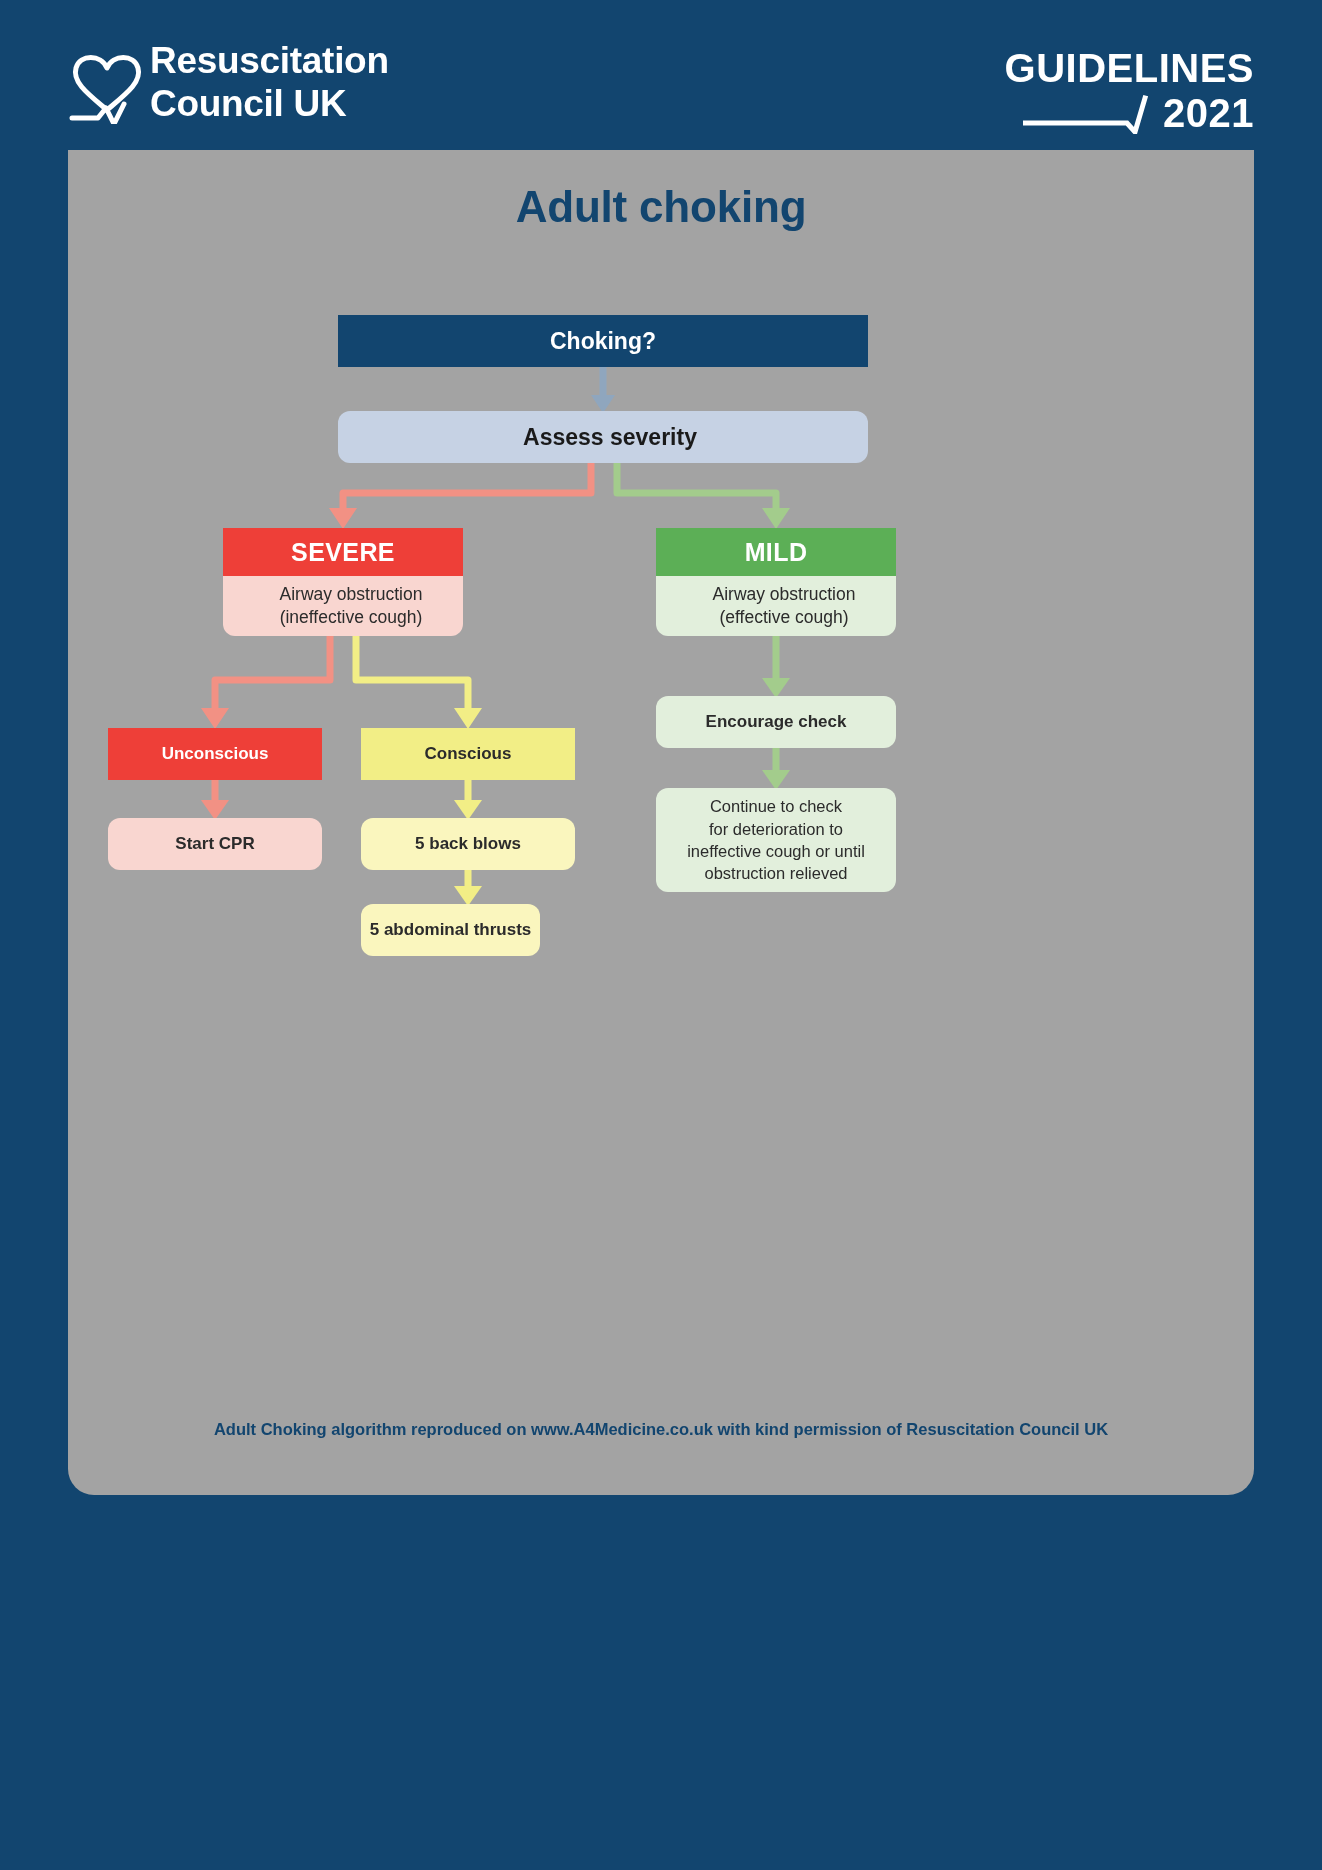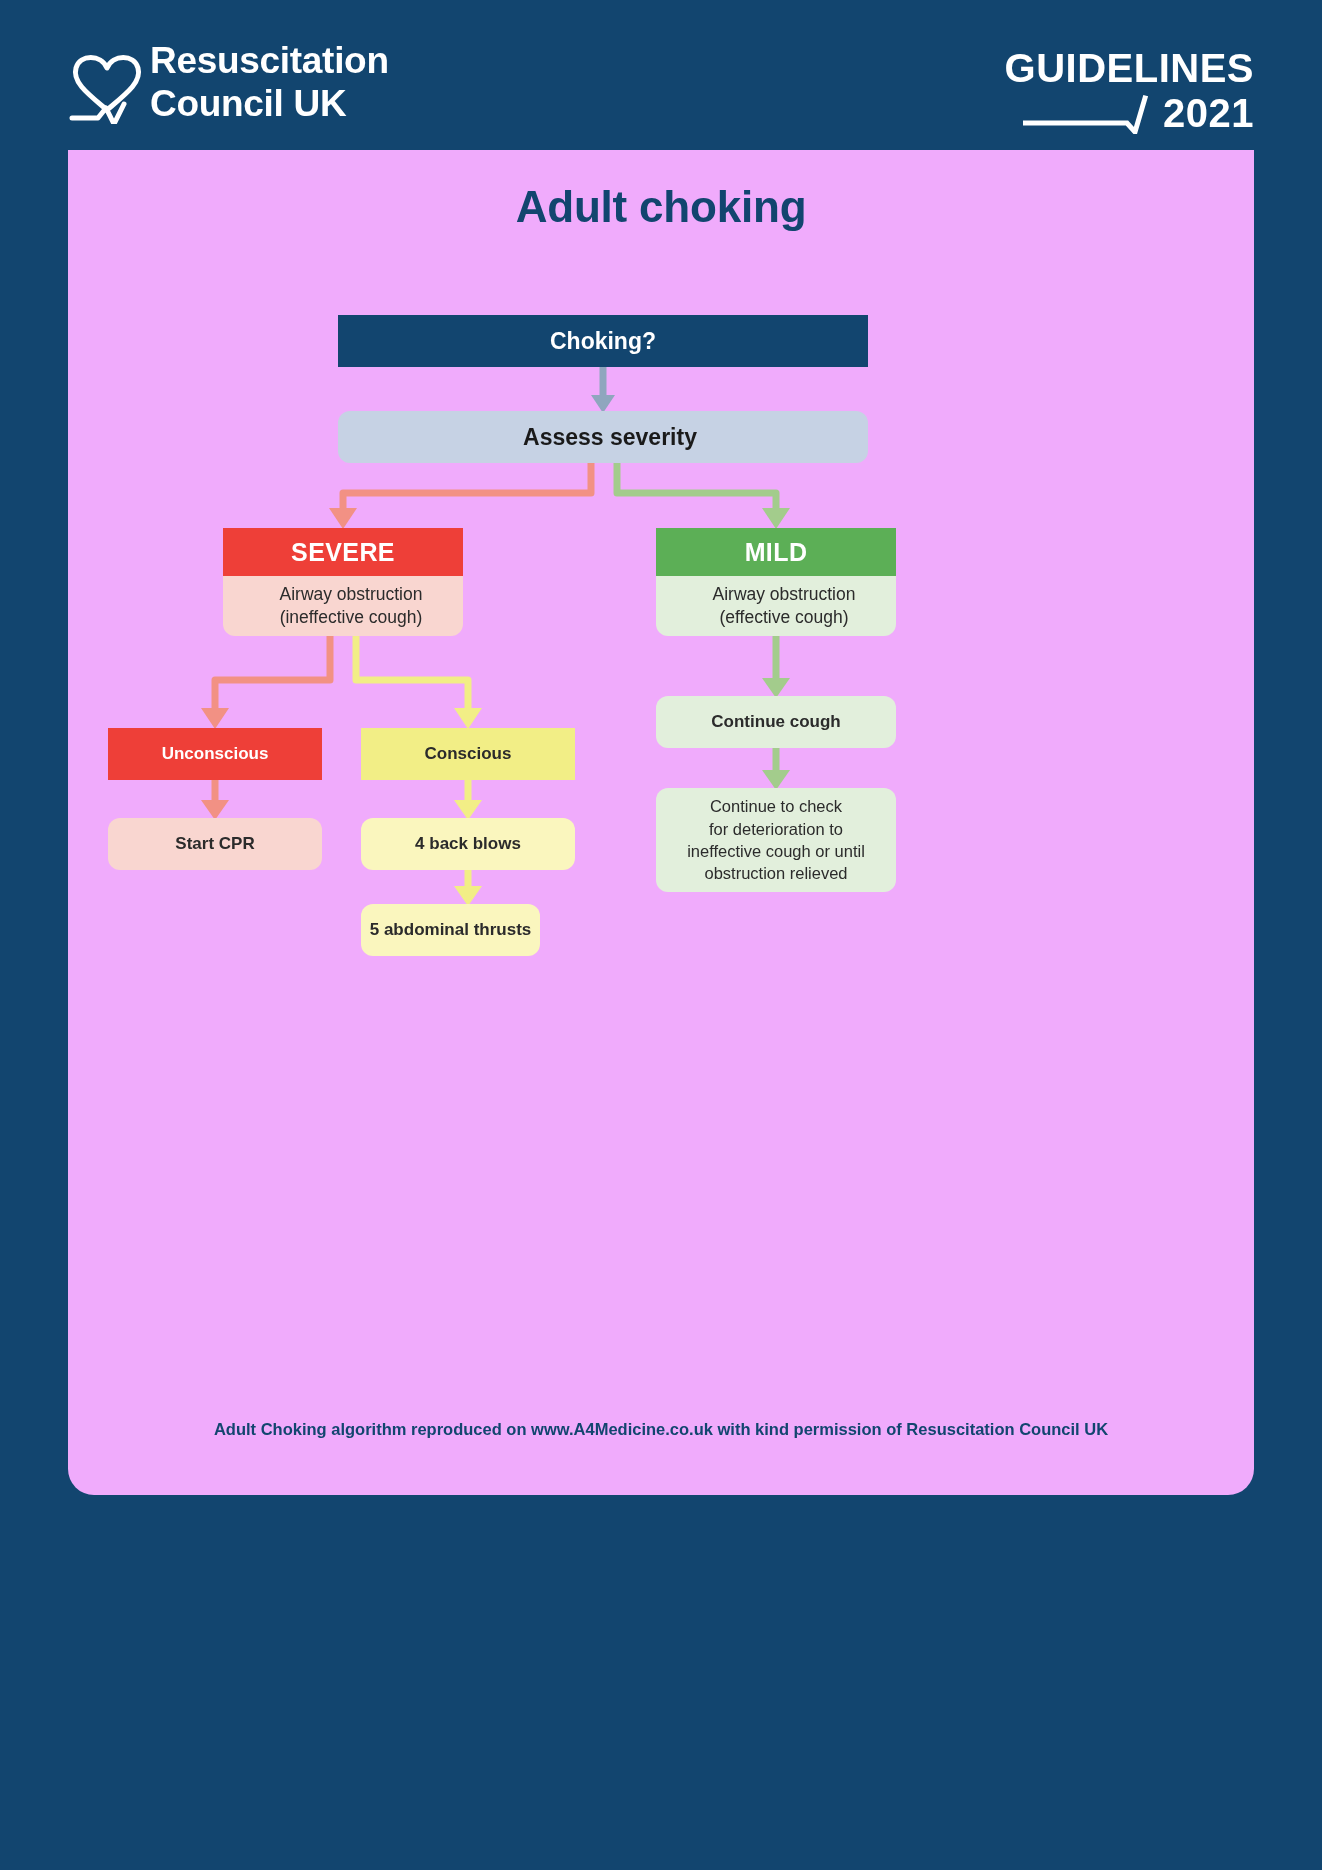--- a/index.html
+++ b/index.html
@@ -73,21 +73,21 @@
     line-height: 1;
     letter-spacing: 0.5px;
     margin-bottom: 1px;
   }
 
   
   #page {
     position: absolute;
     left: 68px; top: 150px;
     width: 1186px; height: 1345px;
-    background: #f0abfc;
+    background: #a3a3a3;
     border-radius: 0 0 26px 26px;
   }
 
   #page-title {
     position: absolute;
     left: 0; top: 32px;
     width: 100%;
     text-align: center;
     color: #12456F;
     font-size: 44px;
@@ -350,25 +350,25 @@
         <div class="card-body">Airway obstruction
 (effective cough)</div>
       </div>
 
       <div class="node" id="node-unconscious">Unconscious</div>
 
       <div class="node" id="node-startcpr">Start CPR</div>
 
       <div class="node" id="node-conscious">Conscious</div>
 
-      <div class="node" id="node-backblows">4 back blows</div>
+      <div class="node" id="node-backblows">5 back blows</div>
 
       <div class="node" id="node-thrusts">5 abdominal thrusts</div>
 
-      <div class="node" id="node-encourage">Continue cough</div>
+      <div class="node" id="node-encourage">Encourage check</div>
 
       <div class="node" id="node-continue">Continue to check
 for deterioration to
 ineffective cough or until
 obstruction relieved</div>
 
     </div>
 
     <div id="footer-note">Adult Choking algorithm reproduced on www.A4Medicine.co.uk with kind permission of Resuscitation Council UK</div>
 

